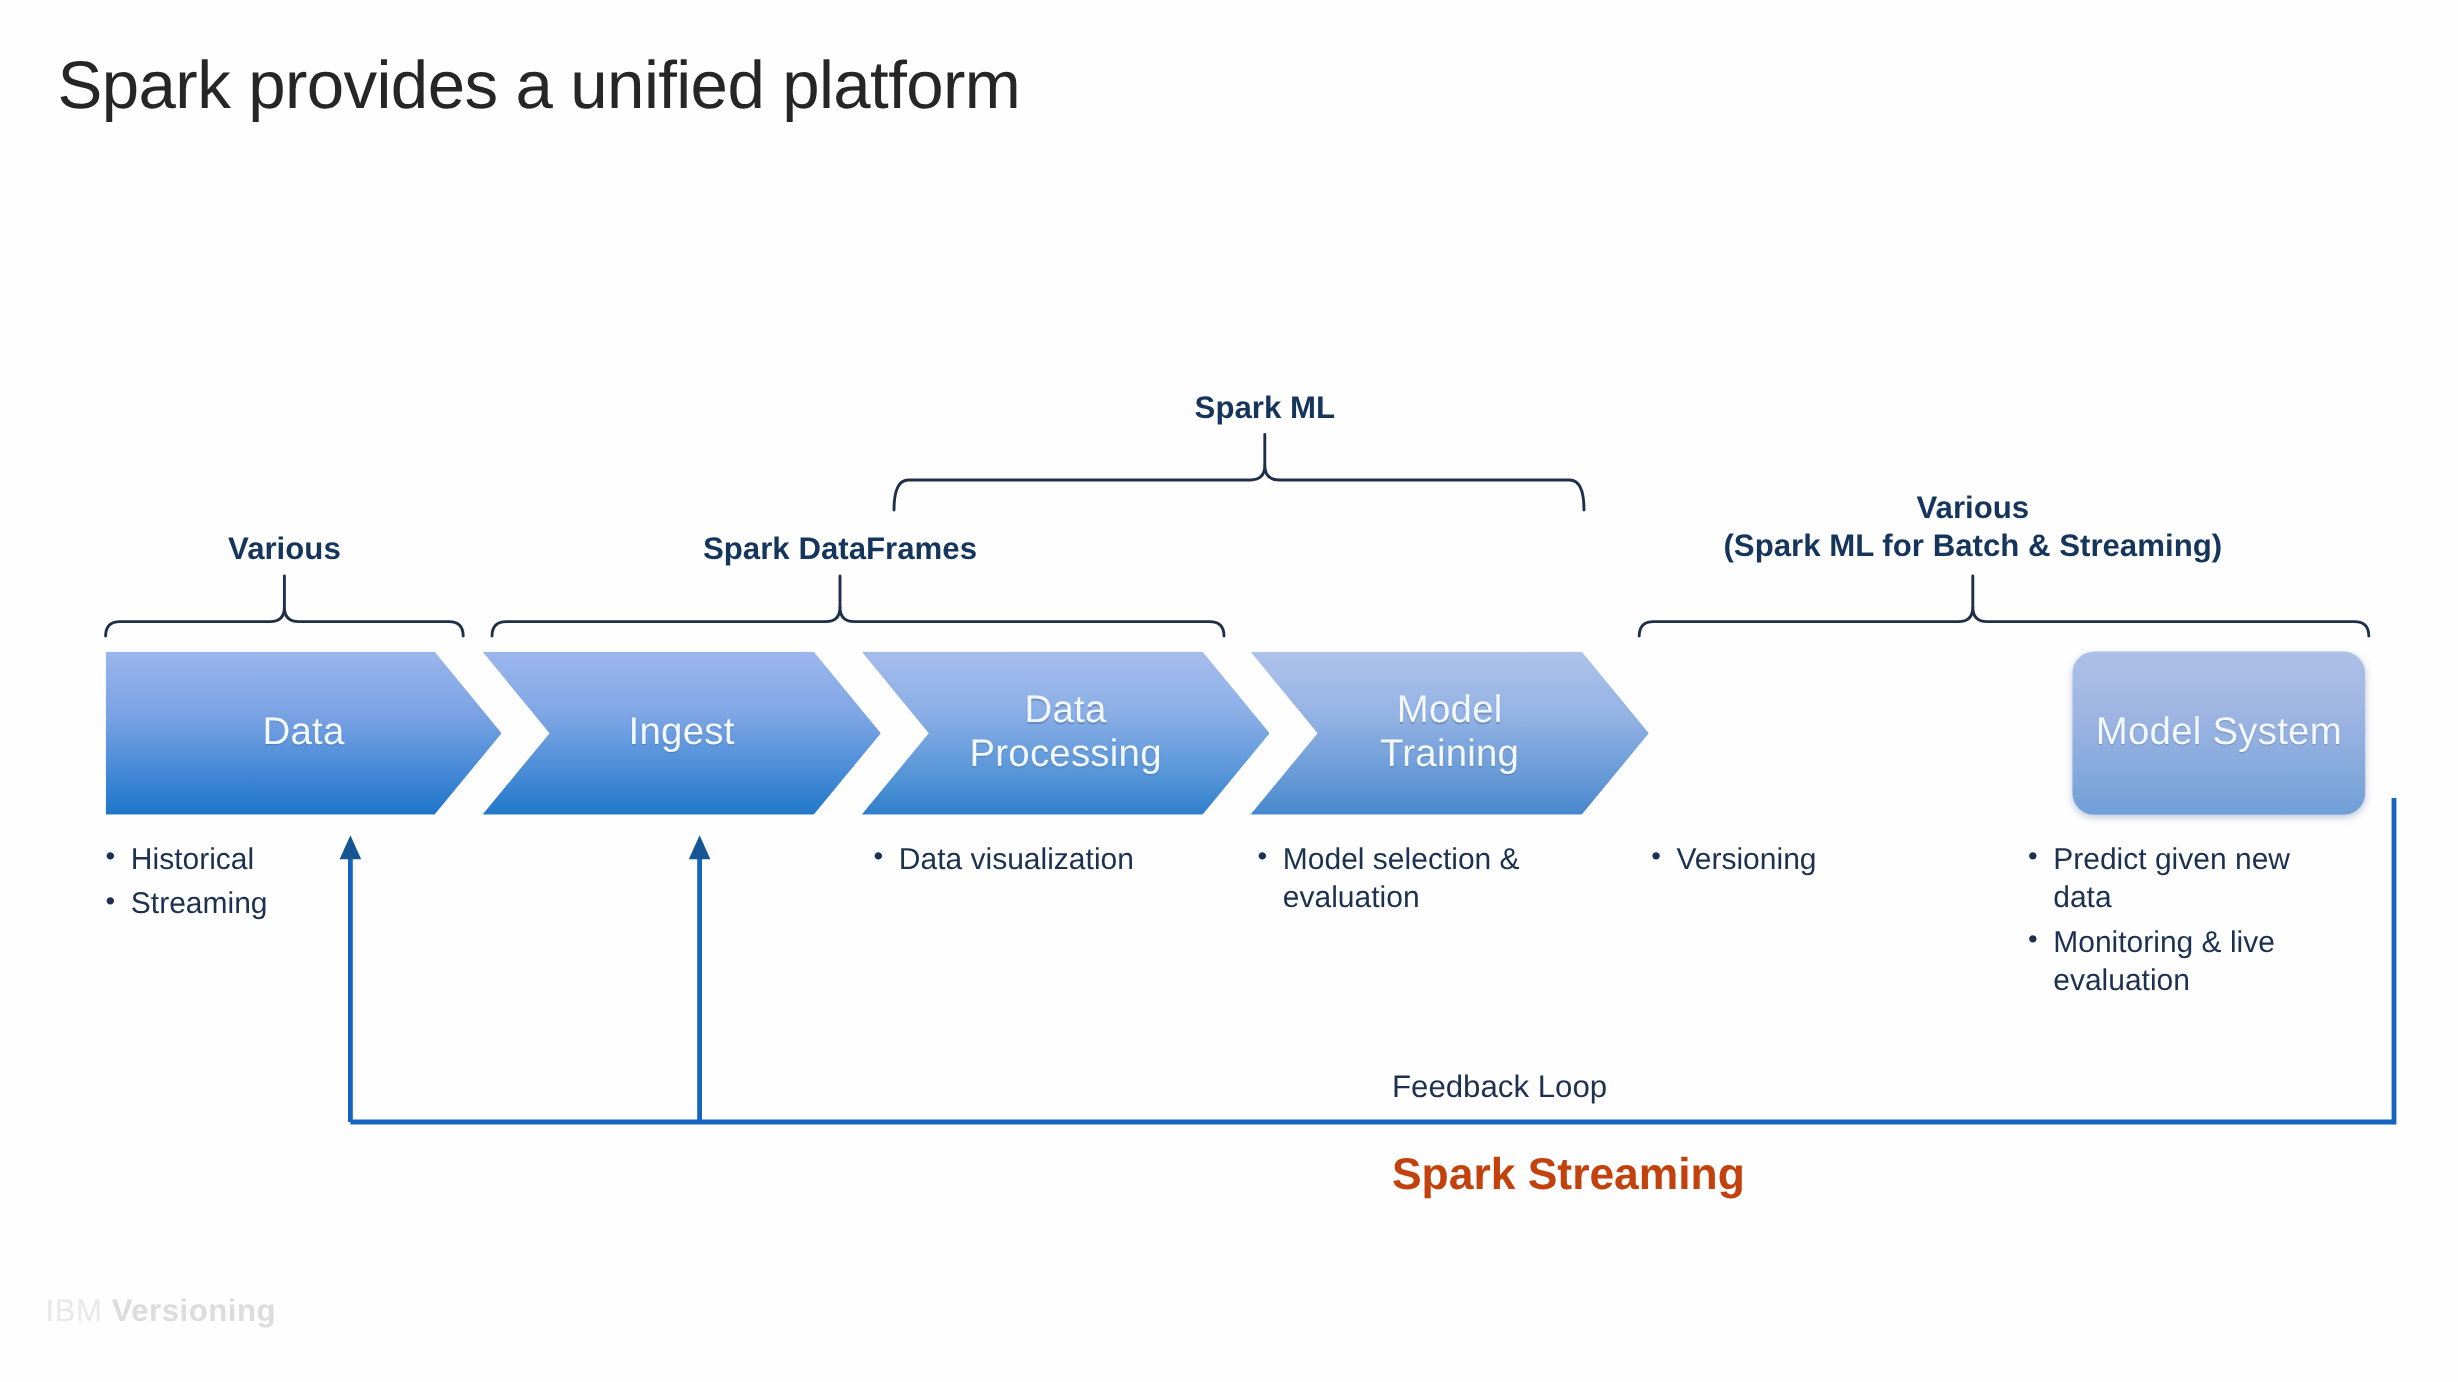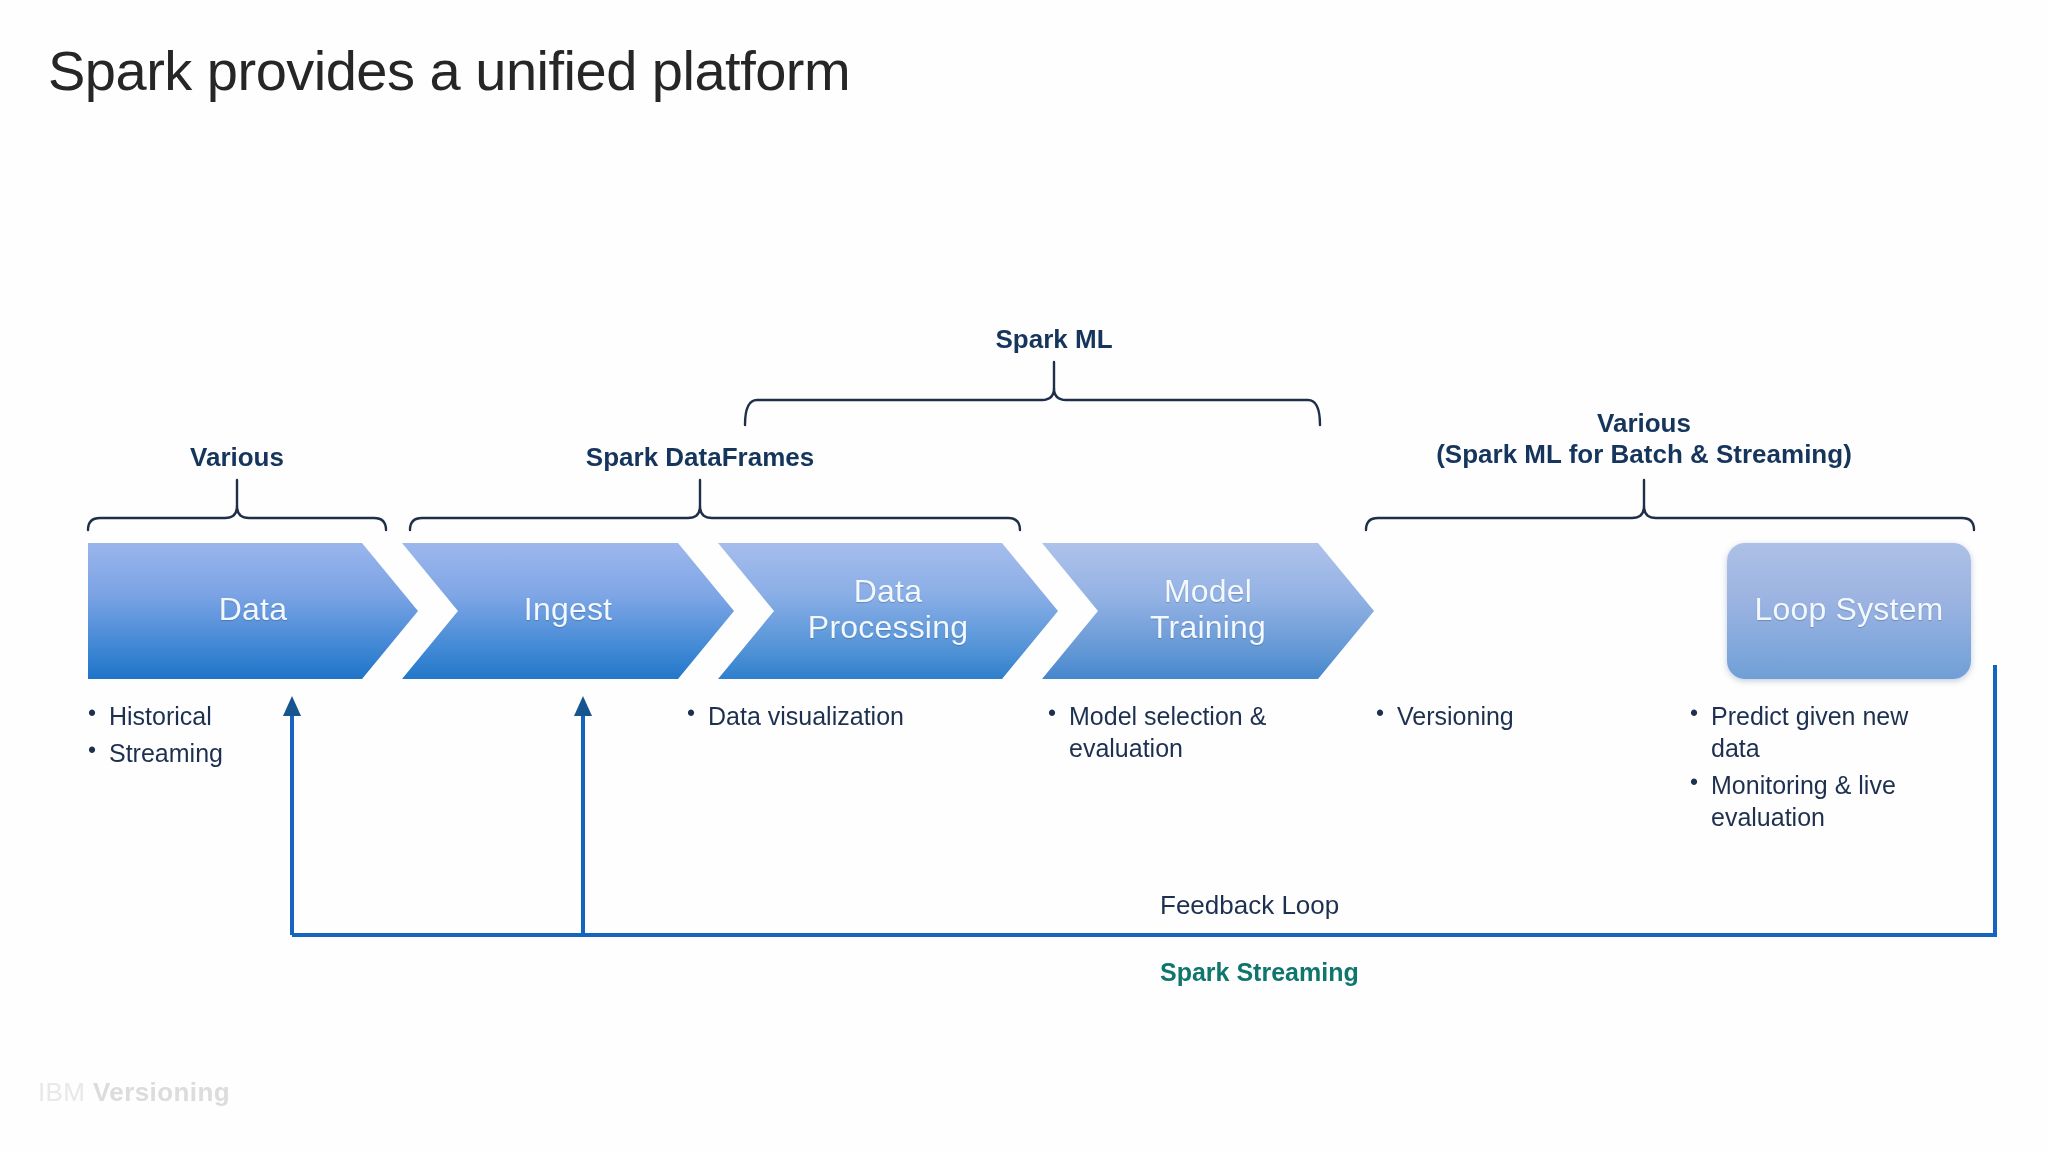--- a/index.html
+++ b/index.html
@@ -111,22 +111,22 @@
   
   #feedback-label {
     position: absolute;
     color: #1d3050;
     font-size: 26px;
     font-weight: 400;
     white-space: nowrap;
   }
   #spark-streaming-label {
     position: absolute;
-    color: #0f766e;
-    font-size: 25px;
+    color: #c2410c;
+    font-size: 37px;
     font-weight: 700;
     white-space: nowrap;
   }
 
   
   #footer-logo {
     position: absolute;
     left: 38px;
     top: 1077px;
     font-size: 26px;
@@ -215,32 +215,32 @@
 
     <div class="chev arrowshape" style="left:1042px; width:332px; background:linear-gradient(to bottom,#aec2ea 0%,#93b2e4 40%,#6096d4 82%,#4587cd 100%);">
       <span class="lbl">
         <span>Model</span><br>
         <span>Training</span>
       </span>
     </div>
 
 
     <div class="chev roundbox" style="left:1727px; width:244px; background:linear-gradient(to bottom,#adc0e6 0%,#9db4e2 40%,#7ba5da 85%,#6f9ed6 100%);">
-      <span class="lbl">Loop System</span>
+      <span class="lbl">Model System</span>
     </div>
   </div>
 
   <div class="bullets" style="left:86px; top:700px; width:230px;">
     <ul>
       <li>Historical</li>
       <li>Streaming</li>
     </ul>
   </div>
 
-  <div class="bullets" style="left:685px; top:700px; width:275px;">
+  <div class="bullets" style="left:726px; top:700px; width:275px;">
     <ul>
       <li>Data visualization</li>
     </ul>
   </div>
 
   <div class="bullets" style="left:1046px; top:700px; width:268px;">
     <ul>
       <li>Model selection &amp; evaluation</li>
     </ul>
   </div>

